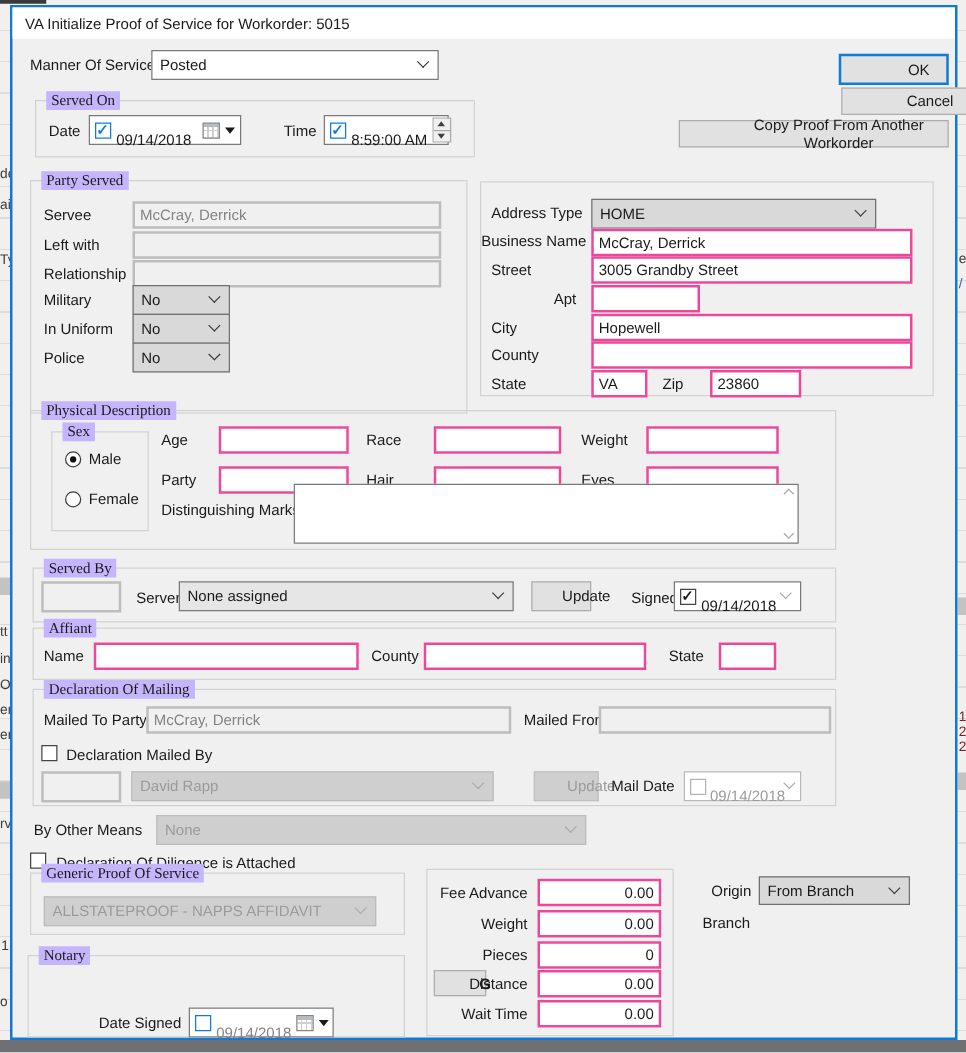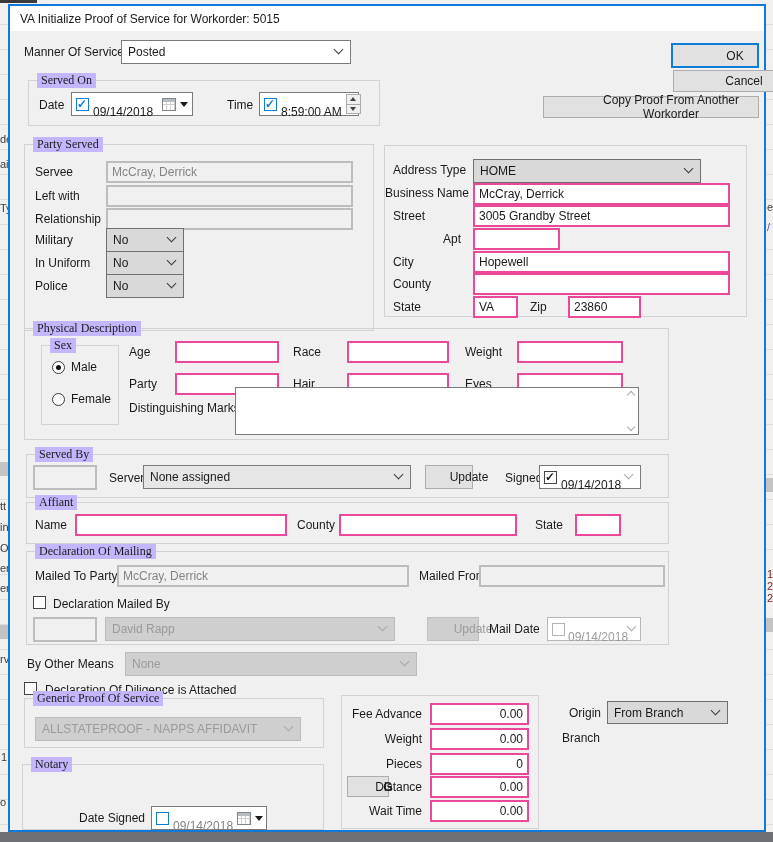--- a/index.html
+++ b/index.html
@@ -287,21 +287,21 @@
     <button class="btn dis" style="left:400px;top:65px;width:52px;height:24px">Update</button>
     <span class="albl" style="left:462px;top:70px">Mail Date</span>
     <div class="dtp disabled" style="left:520px;top:65px;width:94px;gap:3px;padding-right:16px">
       <span class="cb dis"></span>
       <span class="grow">09/14/2018</span>
       <i class="cv dim" style="right:5px"></i>
     </div>
   </div>
 
   <span class="albl" style="left:17px;top:651px">By Other Means</span>
-  <div class="combo dis" style="left:115px;top:646px;width:292px">
+  <div class="combo dis" style="left:115px;top:646px;width:344px">
     <span>None</span>
     <i class="cv"></i>
   </div>
   <span class="cb abs" style="left:14px;top:676px"></span>
   <span class="albl" style="left:35px;top:677px">Declaration Of Diligence is Attached</span>
 
   <div class="grp" style="left:14px;top:692px;width:300px;height:50px">
     <span class="gt">Generic Proof Of Service</span>
     <div class="combo dis" style="left:10px;top:18px;width:266px">
       <span>ALLSTATEPROOF - NAPPS AFFIDAVIT</span>

